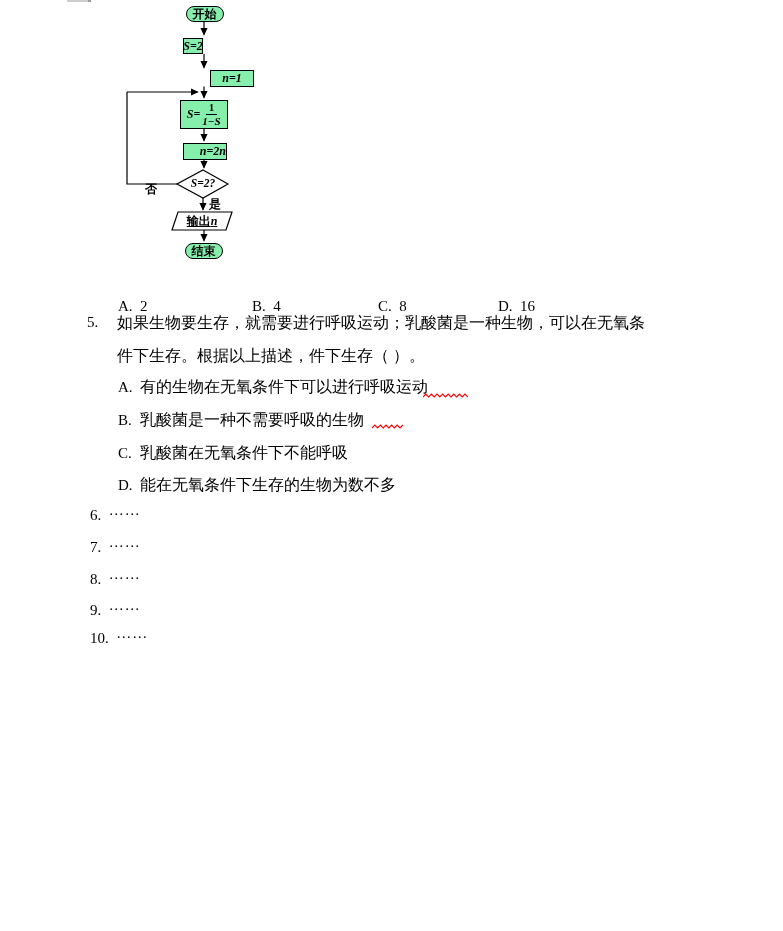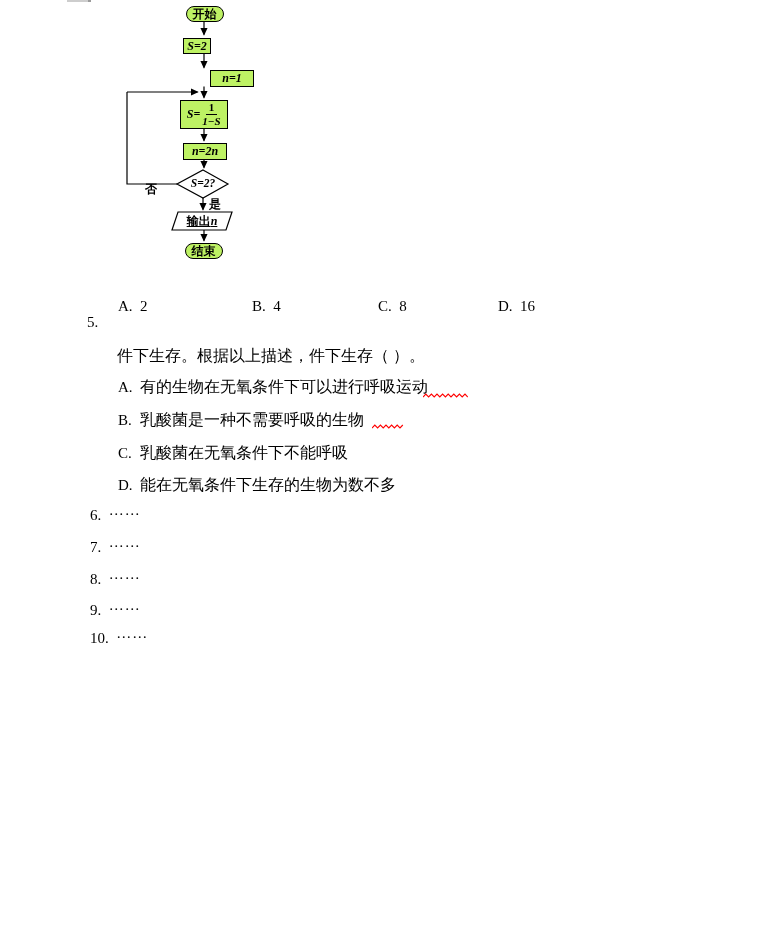--- a/index.html
+++ b/index.html
@@ -4,21 +4,21 @@
 <style>
   html,body{margin:0;padding:0;background:#fff;}
   .page{position:relative;width:783px;height:931px;background:#fff;overflow:hidden;
         font-family:"Liberation Serif","DejaVu Serif",serif;color:#000;}
   .abs{position:absolute;}
   
   .frag{position:absolute;left:67px;top:0;width:24px;height:2px;
         background:linear-gradient(to right,#cdcdcd 88%,#9b9b9b 88%);}
   
   .fc-svg{position:absolute;left:0;top:0;pointer-events:none;}
-  .fc-node{position:absolute;box-sizing:border-box;border:1.2px solid #000;background:#bef264;
+  .fc-node{position:absolute;box-sizing:border-box;border:1.2px solid #000;background:#86efac;
            display:flex;align-items:center;justify-content:center;
            font-weight:bold;font-size:12px;line-height:1;}
   .fc-label{position:absolute;display:flex;align-items:center;justify-content:center;
             font-weight:bold;font-size:12px;line-height:1;}
   .round{border-radius:8px;}
   .mi{font-style:italic;}
   .frac{display:inline-flex;flex-direction:column;align-items:center;line-height:1;
         font-size:11px;margin-left:2px;}
   .frac .num{border-bottom:1px solid #000;padding:0 3px 1px;}
   .frac .den{padding-top:1px;}
@@ -60,37 +60,37 @@
 
     <polygon points="203,170 228,184 203,198 177,184" fill="#fff" stroke="#000" stroke-width="1.2"></polygon>
 
     <polygon points="178,212 232,212 226,230 172,230" fill="#fff" stroke="#000" stroke-width="1.2"></polygon>
   </svg>
 
   <div class="fc-node round" style="left:185.5px;top:6px;width:38px;height:15.5px;">
     <span>开始</span>
   </div>
 
-  <div class="fc-node mi" style="left:183px;top:37.5px;width:28px;height:16.5px;">
+  <div class="fc-node mi" style="left:183px;top:37.5px;width:20px;height:16.5px;">
     <span>S=2</span>
   </div>
 
   <div class="fc-node mi" style="left:183px;top:70px;width:44px;height:16.5px;margin-left:27px;">
     <span>n=1</span>
   </div>
 
   <div class="fc-node" style="left:179.5px;top:100px;width:48.5px;height:28.5px;">
     <span class="mi">S=</span>
     <span class="frac">
       <span class="num">1</span>
       <span class="den mi">1−S</span>
     </span>
   </div>
 
-  <div class="fc-node mi" style="left:183px;top:143px;width:44px;height:16.5px;">
+  <div class="fc-node mi" style="left:183px;top:143px;width:44px;height:16.5px;justify-content:flex-end;">
     <span>n=2n</span>
   </div>
 
   <div class="fc-label mi" style="left:178px;top:171px;width:50px;height:26px;font-size:11.5px;">
     <span>S=2?</span>
   </div>
 
   <div class="fc-label" style="left:144px;top:182px;width:14px;height:13px;">
     <span>否</span>
   </div>
@@ -115,20 +115,21 @@
     <span>B.</span>&nbsp;&nbsp;<span>4</span>
   </div>
   <div class="q-opt" style="left:378px;top:278px;">
     <span>C.</span>&nbsp;&nbsp;<span>8</span>
   </div>
   <div class="q-opt" style="left:498px;top:278px;">
     <span>D.</span>&nbsp;&nbsp;<span>16</span>
   </div>
 
   <div class="abs lat" style="left:87px;top:314px;">5.</div>
+  <div class="abs cjk" style="left:117px;top:313px;">如果生物要生存，就需要进行呼吸运动；乳酸菌是一种生物，可以在无氧条</div>
   <div class="abs cjk" style="left:117px;top:346px;">件下生存。根据以上描述，件下生存（ ）。</div>
 
   <div class="opt-line" style="left:118px;top:377px;">
     <span class="lbl">A.</span><span class="txt">有的生物在无氧条件下可以进行呼吸运动</span>
   </div>
   <div class="opt-line" style="left:118px;top:410px;">
     <span class="lbl">B.</span><span class="txt">乳酸菌是一种不需要呼吸的生物</span>
   </div>
   <div class="opt-line" style="left:118px;top:475px;">
     <span class="lbl">D.</span><span class="txt">能在无氧条件下生存的生物为数不多</span>

